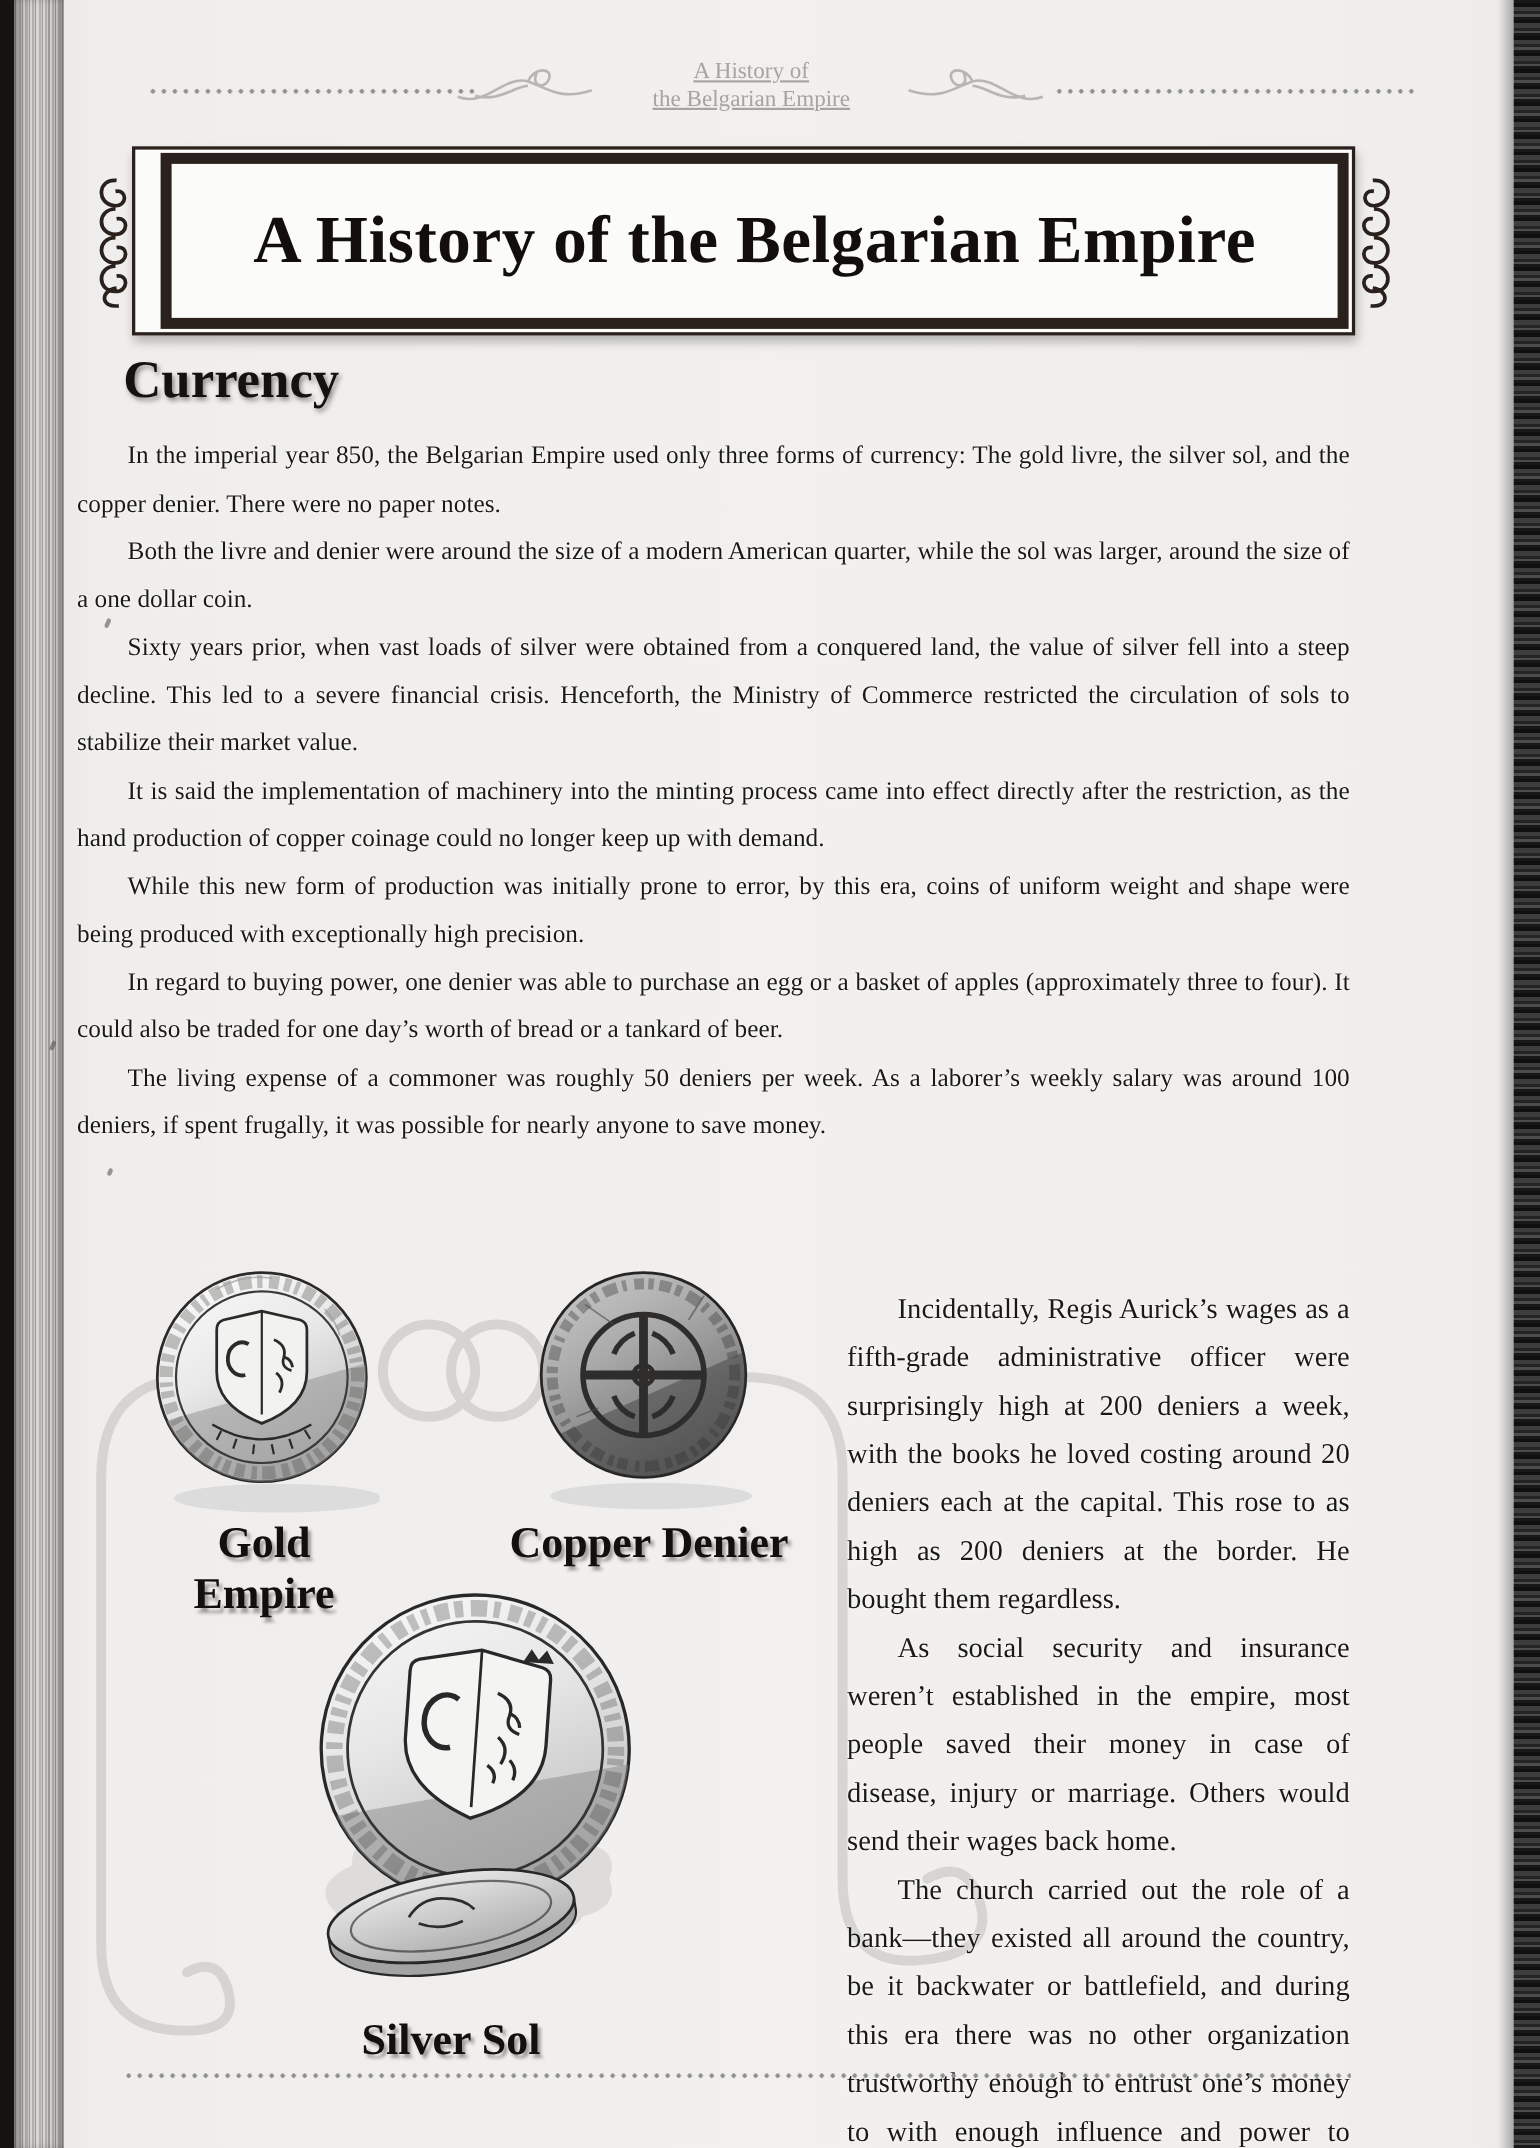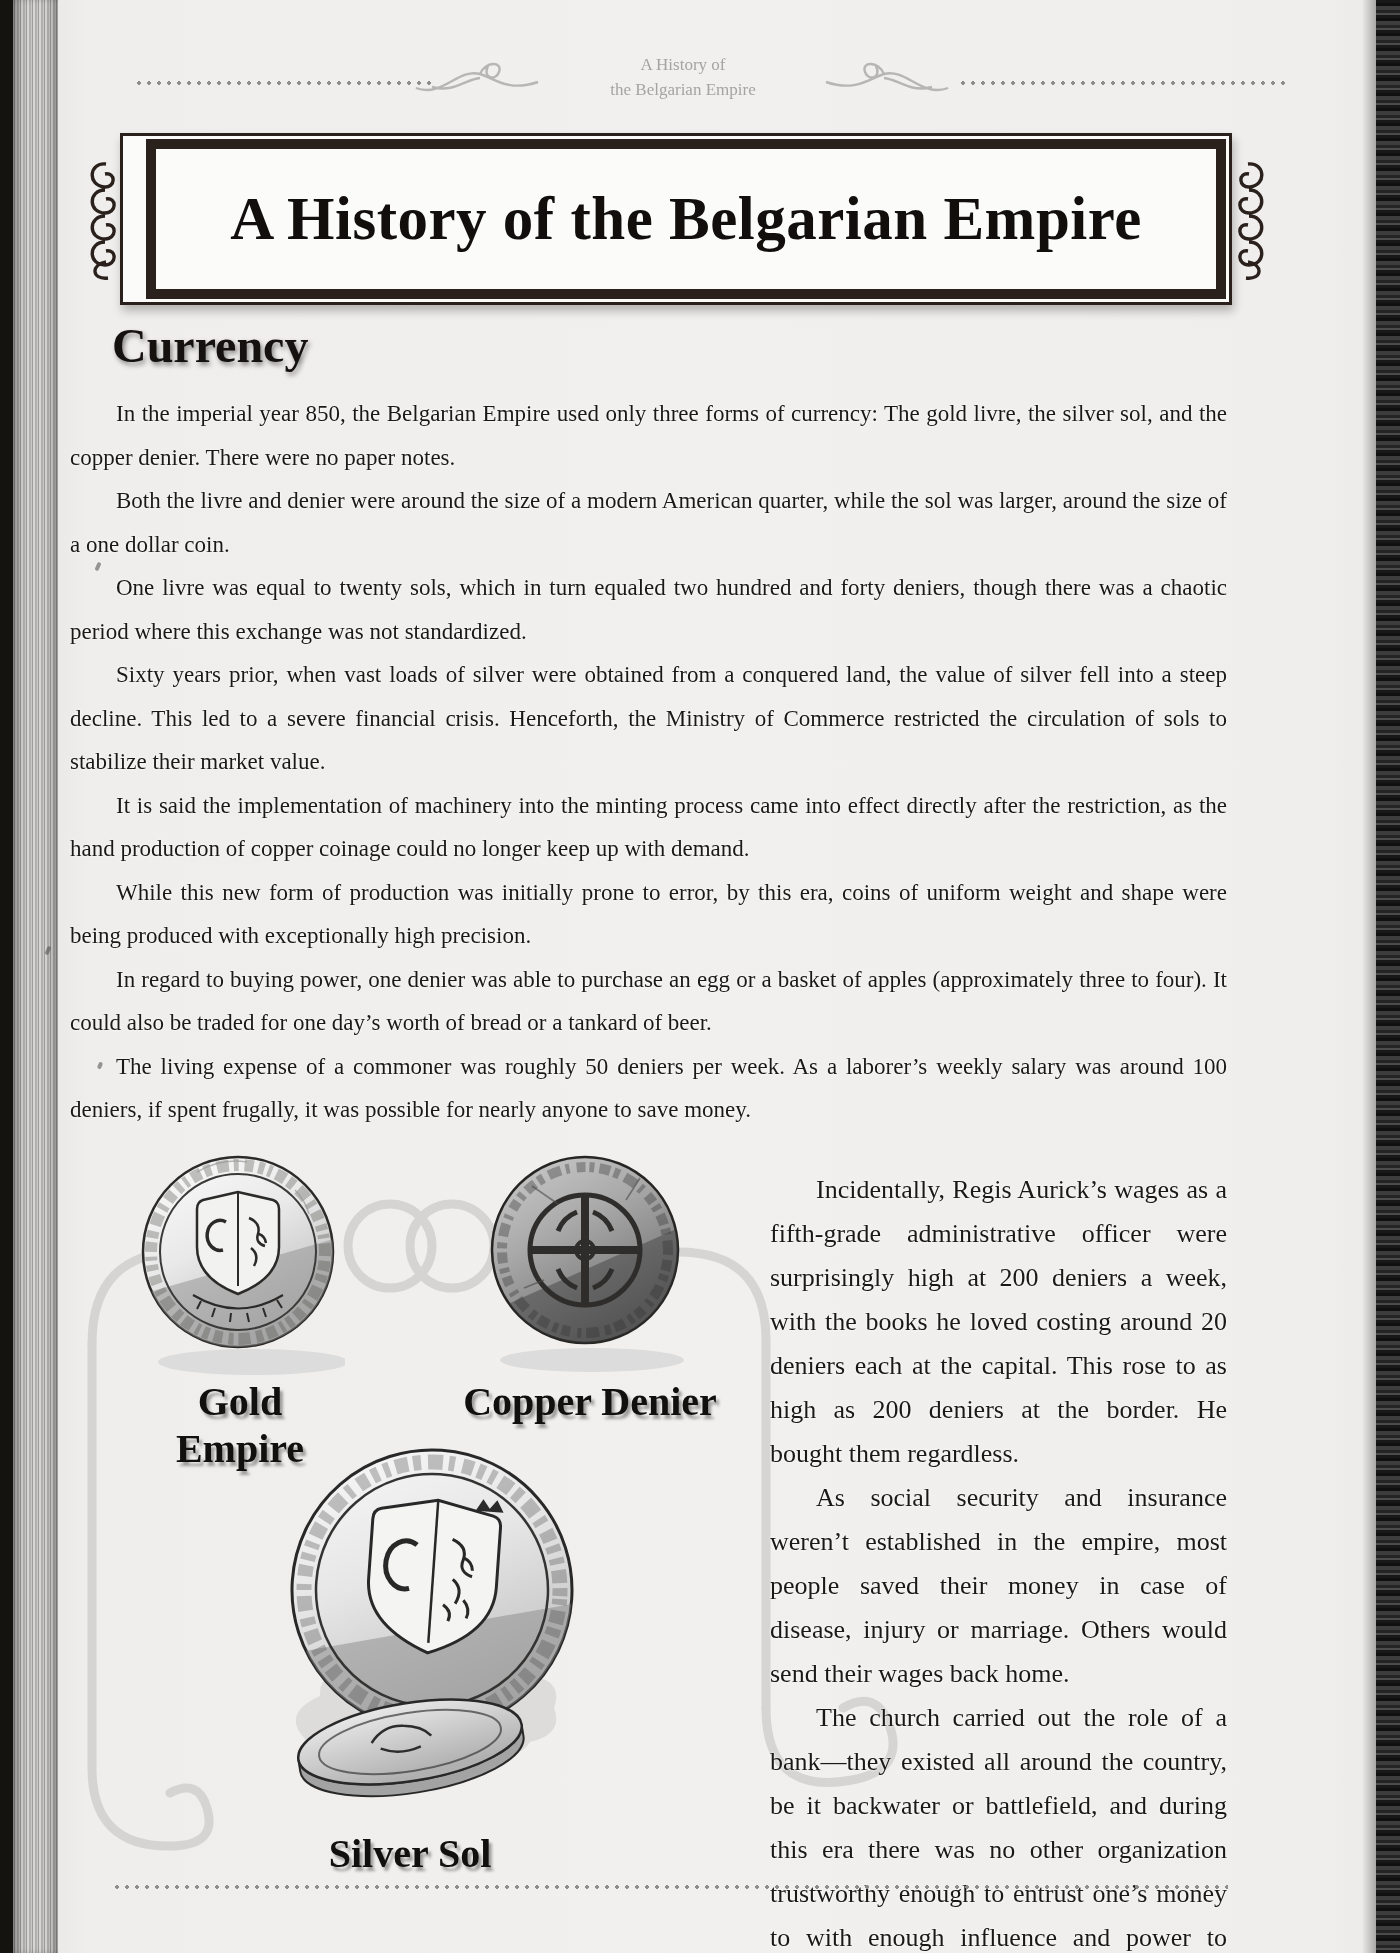--- a/index.html
+++ b/index.html
@@ -13,21 +13,21 @@
     box-shadow:inset -10px 0 12px -7px rgba(0,0,0,.4), inset 10px 0 10px -6px rgba(0,0,0,.45);}
   .edge-right{position:absolute;right:0;top:0;width:24px;height:100%;
     background:repeating-linear-gradient(0deg,#181818 0 3px,#4c4c4c 3px 5px,#242424 5px 8px,#3d3d3d 8px 12px,#101010 12px 15px);}
   .edge-right-fade{position:absolute;right:24px;top:0;width:14px;height:100%;
     background:linear-gradient(90deg,rgba(0,0,0,0),rgba(0,0,0,.28));}
   
   .dots{position:absolute;height:6px;
     background-image:radial-gradient(circle,#8d8d8d 1.8px,rgba(0,0,0,0) 2.1px);
     background-size:10px 6px;background-repeat:repeat-x;background-position:0 50%;}
   .running-title{position:absolute;left:533px;top:52px;width:300px;text-align:center;
-    color:#a5a4a2;font-size:17px;line-height:25px;}
+    color:#a5a4a2;font-size:21px;line-height:25px;text-decoration:underline;}
   .flourish{position:absolute;width:130px;height:44px;}
   
   .title-frame{position:absolute;left:120px;top:133px;width:1112px;height:172px;
     border:3px solid #2a211c;background:#fbfbfa;box-shadow:2px 6px 9px rgba(0,0,0,.25);box-sizing:border-box;}
   .title-frame-inner{position:absolute;left:3px;top:3px;right:3px;bottom:3px;border:10px solid #2a211c;
     display:flex;align-items:center;justify-content:center;margin-left:20px;}
   .page-title{font-size:61px;font-weight:bold;letter-spacing:.5px;color:#110e0c;white-space:nowrap;}
   .scroll-ornament{position:absolute;top:158px;width:42px;height:124px;}
   .scroll-ornament.right{transform:scaleX(-1);}
   
@@ -80,21 +80,20 @@
   </div>
   <svg class="scroll-ornament right" style="left:1228px;" viewBox="0 0 42 124">
     <path d="M22,6 c-17,-2 -19,21 -2,23 c12,1 12,-15 1,-13 M21,32 c-17,0 -17,23 0,23 c12,0 12,-16 1,-14 M21,58 c-17,0 -17,23 0,23 c12,0 12,-16 1,-14 M21,84 c-17,0 -17,23 0,23 c12,0 12,-16 1,-14 M22,104 c-15,2 -15,18 2,16" fill="none" stroke="#2a211c" stroke-width="3.4"></path>
   </svg>
 
   <div class="section-heading">Currency</div>
 
   <div class="body-text">
     <p>In the imperial year 850, the Belgarian Empire used only three forms of currency: The gold livre, the silver sol, and the copper denier. There were no paper notes.</p>
     <p>Both the livre and denier were around the size of a modern American quarter, while the sol was larger, around the size of a one dollar coin.</p>
-    <p>One livre was equal to twenty sols, which in turn equaled two hundred and forty deniers, though there was a chaotic period where this exchange was not standardized.</p>
     <p>Sixty years prior, when vast loads of silver were obtained from a conquered land, the value of silver fell into a steep decline. This led to a severe financial crisis. Henceforth, the Ministry of Commerce restricted the circulation of sols to stabilize their market value.</p>
     <p>It is said the implementation of machinery into the minting process came into effect directly after the restriction, as the hand production of copper coinage could no longer keep up with demand.</p>
     <p>While this new form of production was initially prone to error, by this era, coins of uniform weight and shape were being produced with exceptionally high precision.</p>
     <p>In regard to buying power, one denier was able to purchase an egg or a basket of apples (approximately three to four). It could also be traded for one day’s worth of bread or a tankard of beer.</p>
     <p>The living expense of a commoner was roughly 50 deniers per week. As a laborer’s weekly salary was around 100 deniers, if spent frugally, it was possible for nearly anyone to save money.</p>
   </div>
 
   <div class="speck" style="left:96px;top:562px;"></div>
   <div class="speck" style="left:46px;top:946px;"></div>
   <div class="speck" style="left:98px;top:1062px;height:7px;"></div>

